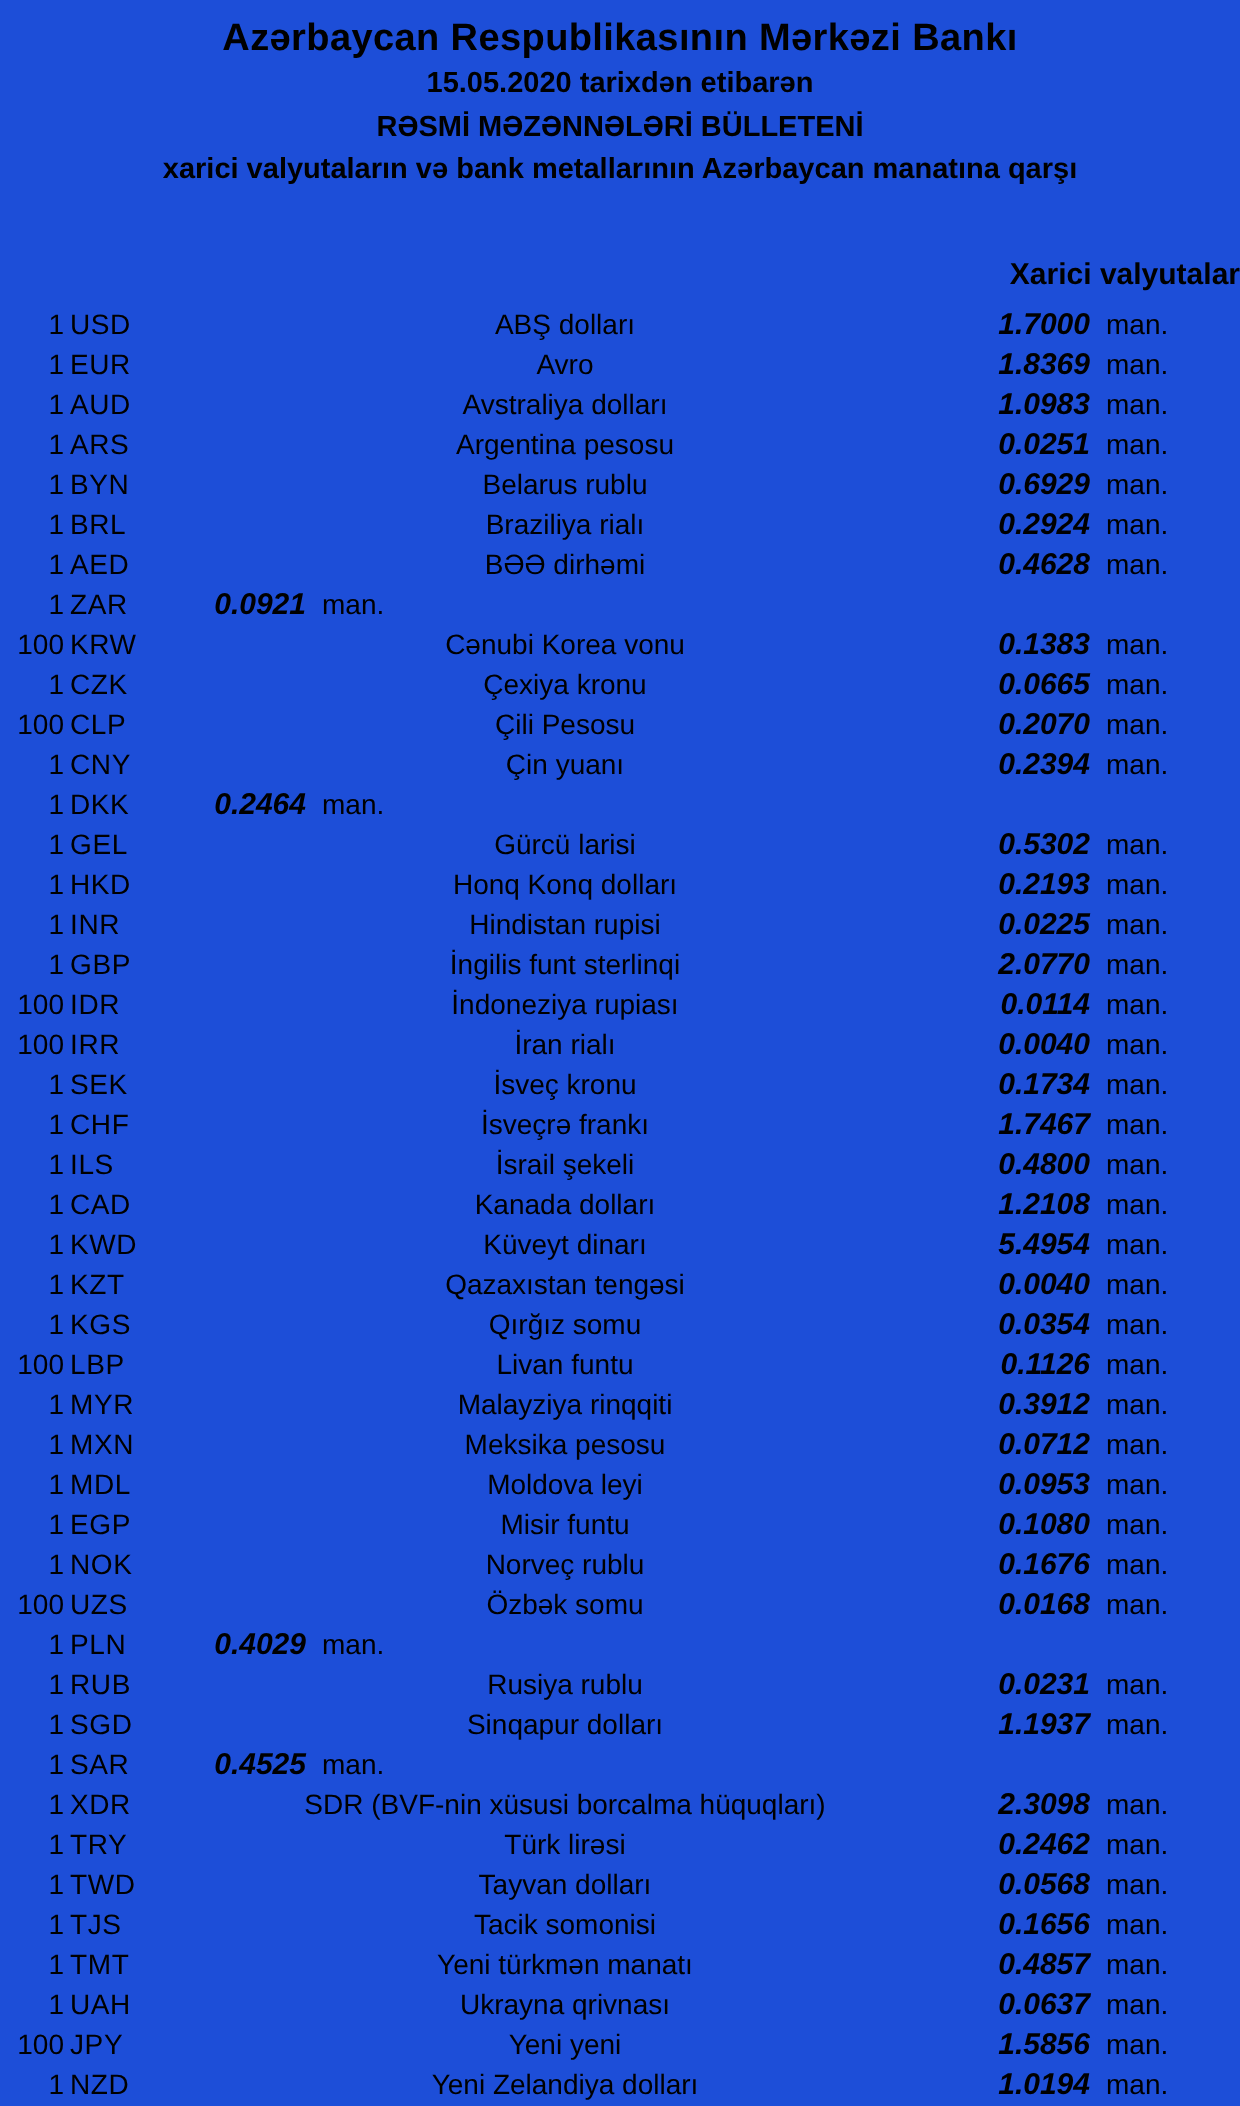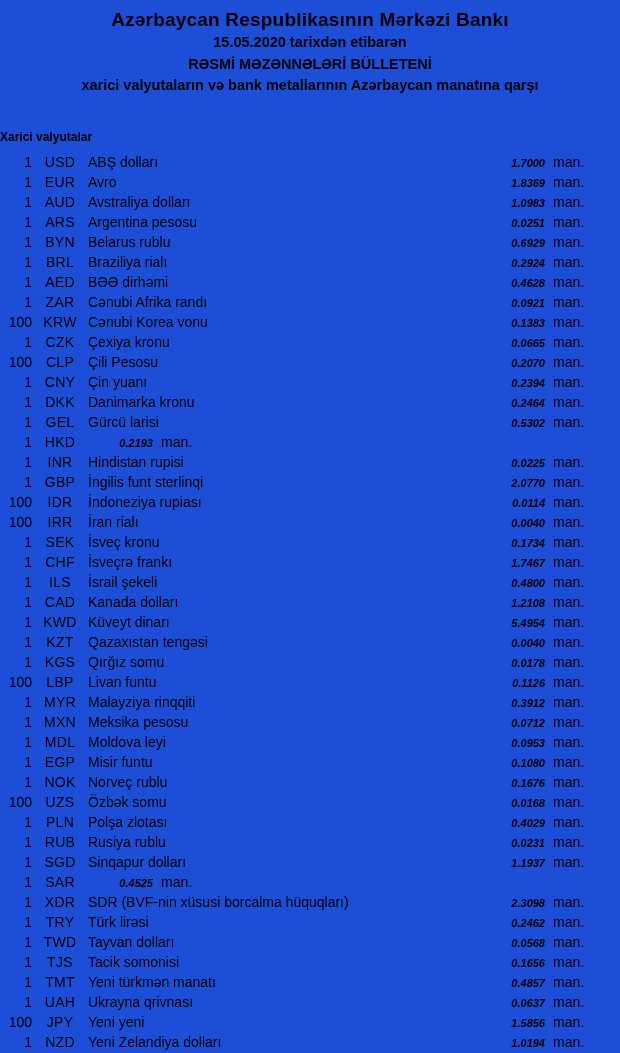--- a/index.html
+++ b/index.html
@@ -25,23 +25,23 @@
     font-weight: 700;
     line-height: 25px;
     letter-spacing: 0.2px;
   }
   .sub {
     font-size: 14.5px;
     font-weight: 700;
     line-height: 21.5px;
   }
   .section-title {
-    text-align: left;
+    text-align: right;
     font-weight: 700;
-    font-size: 12px;
+    font-size: 15px;
     line-height: 15px;
     margin-top: 33px;
   }
   .rates {
     margin-top: 7px;
   }
   .row {
     display: flex;
     align-items: baseline;
     height: 20px;
@@ -51,35 +51,36 @@
   }
   .qty {
     flex: 0 0 auto;
     width: 32px;
     text-align: right;
   }
   .code {
     flex: 0 0 auto;
     width: 50px;
     margin-left: 3px;
-    text-align: center;
+    text-align: left;
     letter-spacing: 0.3px;
   }
   .name {
     flex: 1 1 auto;
     padding-left: 3px;
     overflow: hidden;
+    text-align: center;
   }
   .rate {
     flex: 0 0 auto;
     width: 68px;
     text-align: right;
     font-weight: 700;
     font-style: italic;
-    font-size: 11px;
+    font-size: 15px;
   }
   .unit {
     flex: 0 0 auto;
     width: 38px;
     margin-left: 8px;
     margin-right: 29px;
   }
 </style>
 </head>
 <body>
@@ -147,21 +148,20 @@
     <span class="qty">1</span>
     <span class="code">AED</span>
     <span class="name">BƏƏ dirhəmi</span>
     <span class="rate">0.4628</span>
     <span class="unit">man.</span>
   </div>
 
   <div class="row">
     <span class="qty">1</span>
     <span class="code">ZAR</span>
-    <span class="name">Cənubi Afrika randı</span>
     <span class="rate">0.0921</span>
     <span class="unit">man.</span>
   </div>
 
   <div class="row">
     <span class="qty">100</span>
     <span class="code">KRW</span>
     <span class="name">Cənubi Korea vonu</span>
     <span class="rate">0.1383</span>
     <span class="unit">man.</span>
@@ -187,36 +187,36 @@
     <span class="qty">1</span>
     <span class="code">CNY</span>
     <span class="name">Çin yuanı</span>
     <span class="rate">0.2394</span>
     <span class="unit">man.</span>
   </div>
 
   <div class="row">
     <span class="qty">1</span>
     <span class="code">DKK</span>
-    <span class="name">Danimarka kronu</span>
     <span class="rate">0.2464</span>
     <span class="unit">man.</span>
   </div>
 
   <div class="row">
     <span class="qty">1</span>
     <span class="code">GEL</span>
     <span class="name">Gürcü larisi</span>
     <span class="rate">0.5302</span>
     <span class="unit">man.</span>
   </div>
 
   <div class="row">
     <span class="qty">1</span>
     <span class="code">HKD</span>
+    <span class="name">Honq Konq dolları</span>
     <span class="rate">0.2193</span>
     <span class="unit">man.</span>
   </div>
 
   <div class="row">
     <span class="qty">1</span>
     <span class="code">INR</span>
     <span class="name">Hindistan rupisi</span>
     <span class="rate">0.0225</span>
     <span class="unit">man.</span>
@@ -291,21 +291,21 @@
     <span class="code">KZT</span>
     <span class="name">Qazaxıstan tengəsi</span>
     <span class="rate">0.0040</span>
     <span class="unit">man.</span>
   </div>
 
   <div class="row">
     <span class="qty">1</span>
     <span class="code">KGS</span>
     <span class="name">Qırğız somu</span>
-    <span class="rate">0.0178</span>
+    <span class="rate">0.0354</span>
     <span class="unit">man.</span>
   </div>
 
   <div class="row">
     <span class="qty">100</span>
     <span class="code">LBP</span>
     <span class="name">Livan funtu</span>
     <span class="rate">0.1126</span>
     <span class="unit">man.</span>
   </div>
@@ -354,21 +354,20 @@
     <span class="qty">100</span>
     <span class="code">UZS</span>
     <span class="name">Özbək somu</span>
     <span class="rate">0.0168</span>
     <span class="unit">man.</span>
   </div>
 
   <div class="row">
     <span class="qty">1</span>
     <span class="code">PLN</span>
-    <span class="name">Polşa zlotası</span>
     <span class="rate">0.4029</span>
     <span class="unit">man.</span>
   </div>
 
   <div class="row">
     <span class="qty">1</span>
     <span class="code">RUB</span>
     <span class="name">Rusiya rublu</span>
     <span class="rate">0.0231</span>
     <span class="unit">man.</span>

